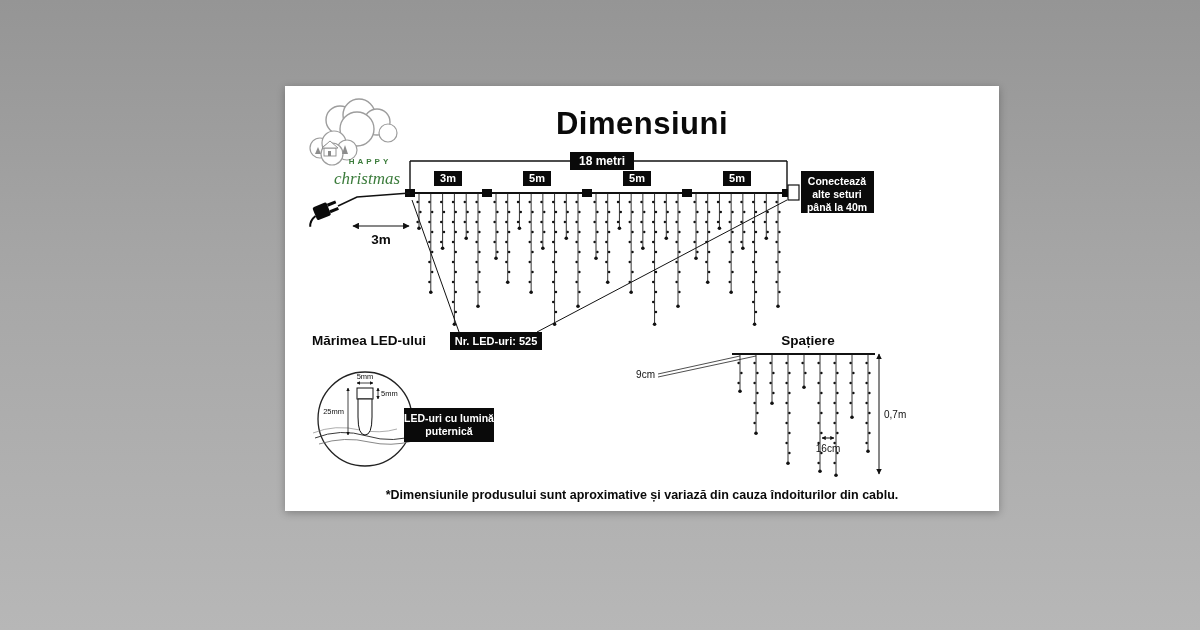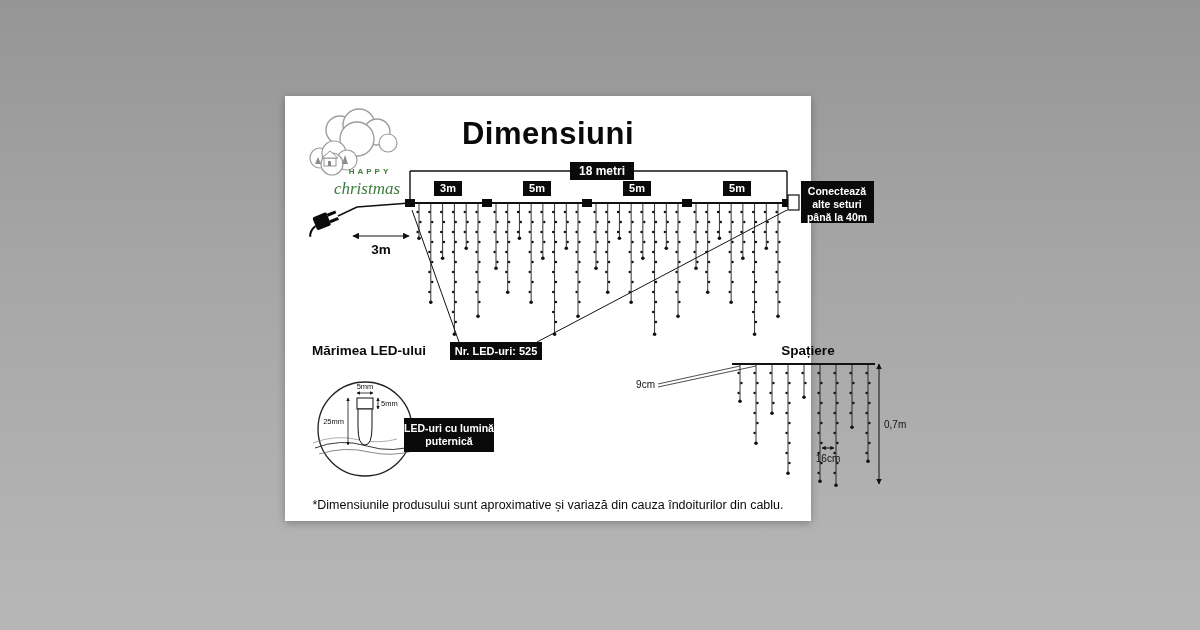--- a/index.html
+++ b/index.html
@@ -1,27 +1,27 @@
 <!DOCTYPE html>
 <html><head>
 <meta charset="utf-8">
 <style>
   *{margin:0;padding:0;box-sizing:border-box}
   html,body{width:1200px;height:630px}
   body{font-family:"Liberation Sans",sans-serif}
   .stage{position:relative;width:1200px;height:630px;overflow:hidden;
          background:linear-gradient(180deg,#959595 0%,#a7a7a7 45%,#b7b7b7 100%)}
-  .panel{position:absolute;left:285px;top:96px;width:526px;height:425px;background:#ffffff;
+  .panel{position:absolute;left:285px;top:86px;width:714px;height:425px;background:#ffffff;
          box-shadow:0 2px 8px rgba(0,0,0,.28)}
   .title{position:absolute;top:20px;left:0;width:100%;text-align:center;
          font-size:31px;font-weight:bold;color:#0a0a0a;letter-spacing:.5px}
   .logo{position:absolute;left:10px;top:6px}
   .diagram{position:absolute;left:0;top:0}
   .footnote{position:absolute;top:402px;left:0;width:100%;text-align:center;
-            font-size:12.5px;font-weight:normal;color:#0a0a0a}
+            font-size:12.5px;font-weight:bold;color:#0a0a0a}
   svg text{font-family:"Liberation Sans",sans-serif}
   .bx  {fill:#ffffff;font-size:11px;font-weight:bold;text-anchor:middle}
   .bx12{fill:#ffffff;font-size:12px;font-weight:bold;text-anchor:middle}
   .bx10{fill:#ffffff;font-size:10.5px;font-weight:bold;text-anchor:middle}
   .t13 {fill:#0a0a0a;font-size:13.5px;font-weight:bold}
   .t10 {fill:#111111;font-size:10px}
   .t7  {fill:#111111;font-size:7.5px}
   .mid {text-anchor:middle}
   .ln  {stroke:#111;stroke-width:1.4}
   .thin{stroke:#222;stroke-width:0.8}

